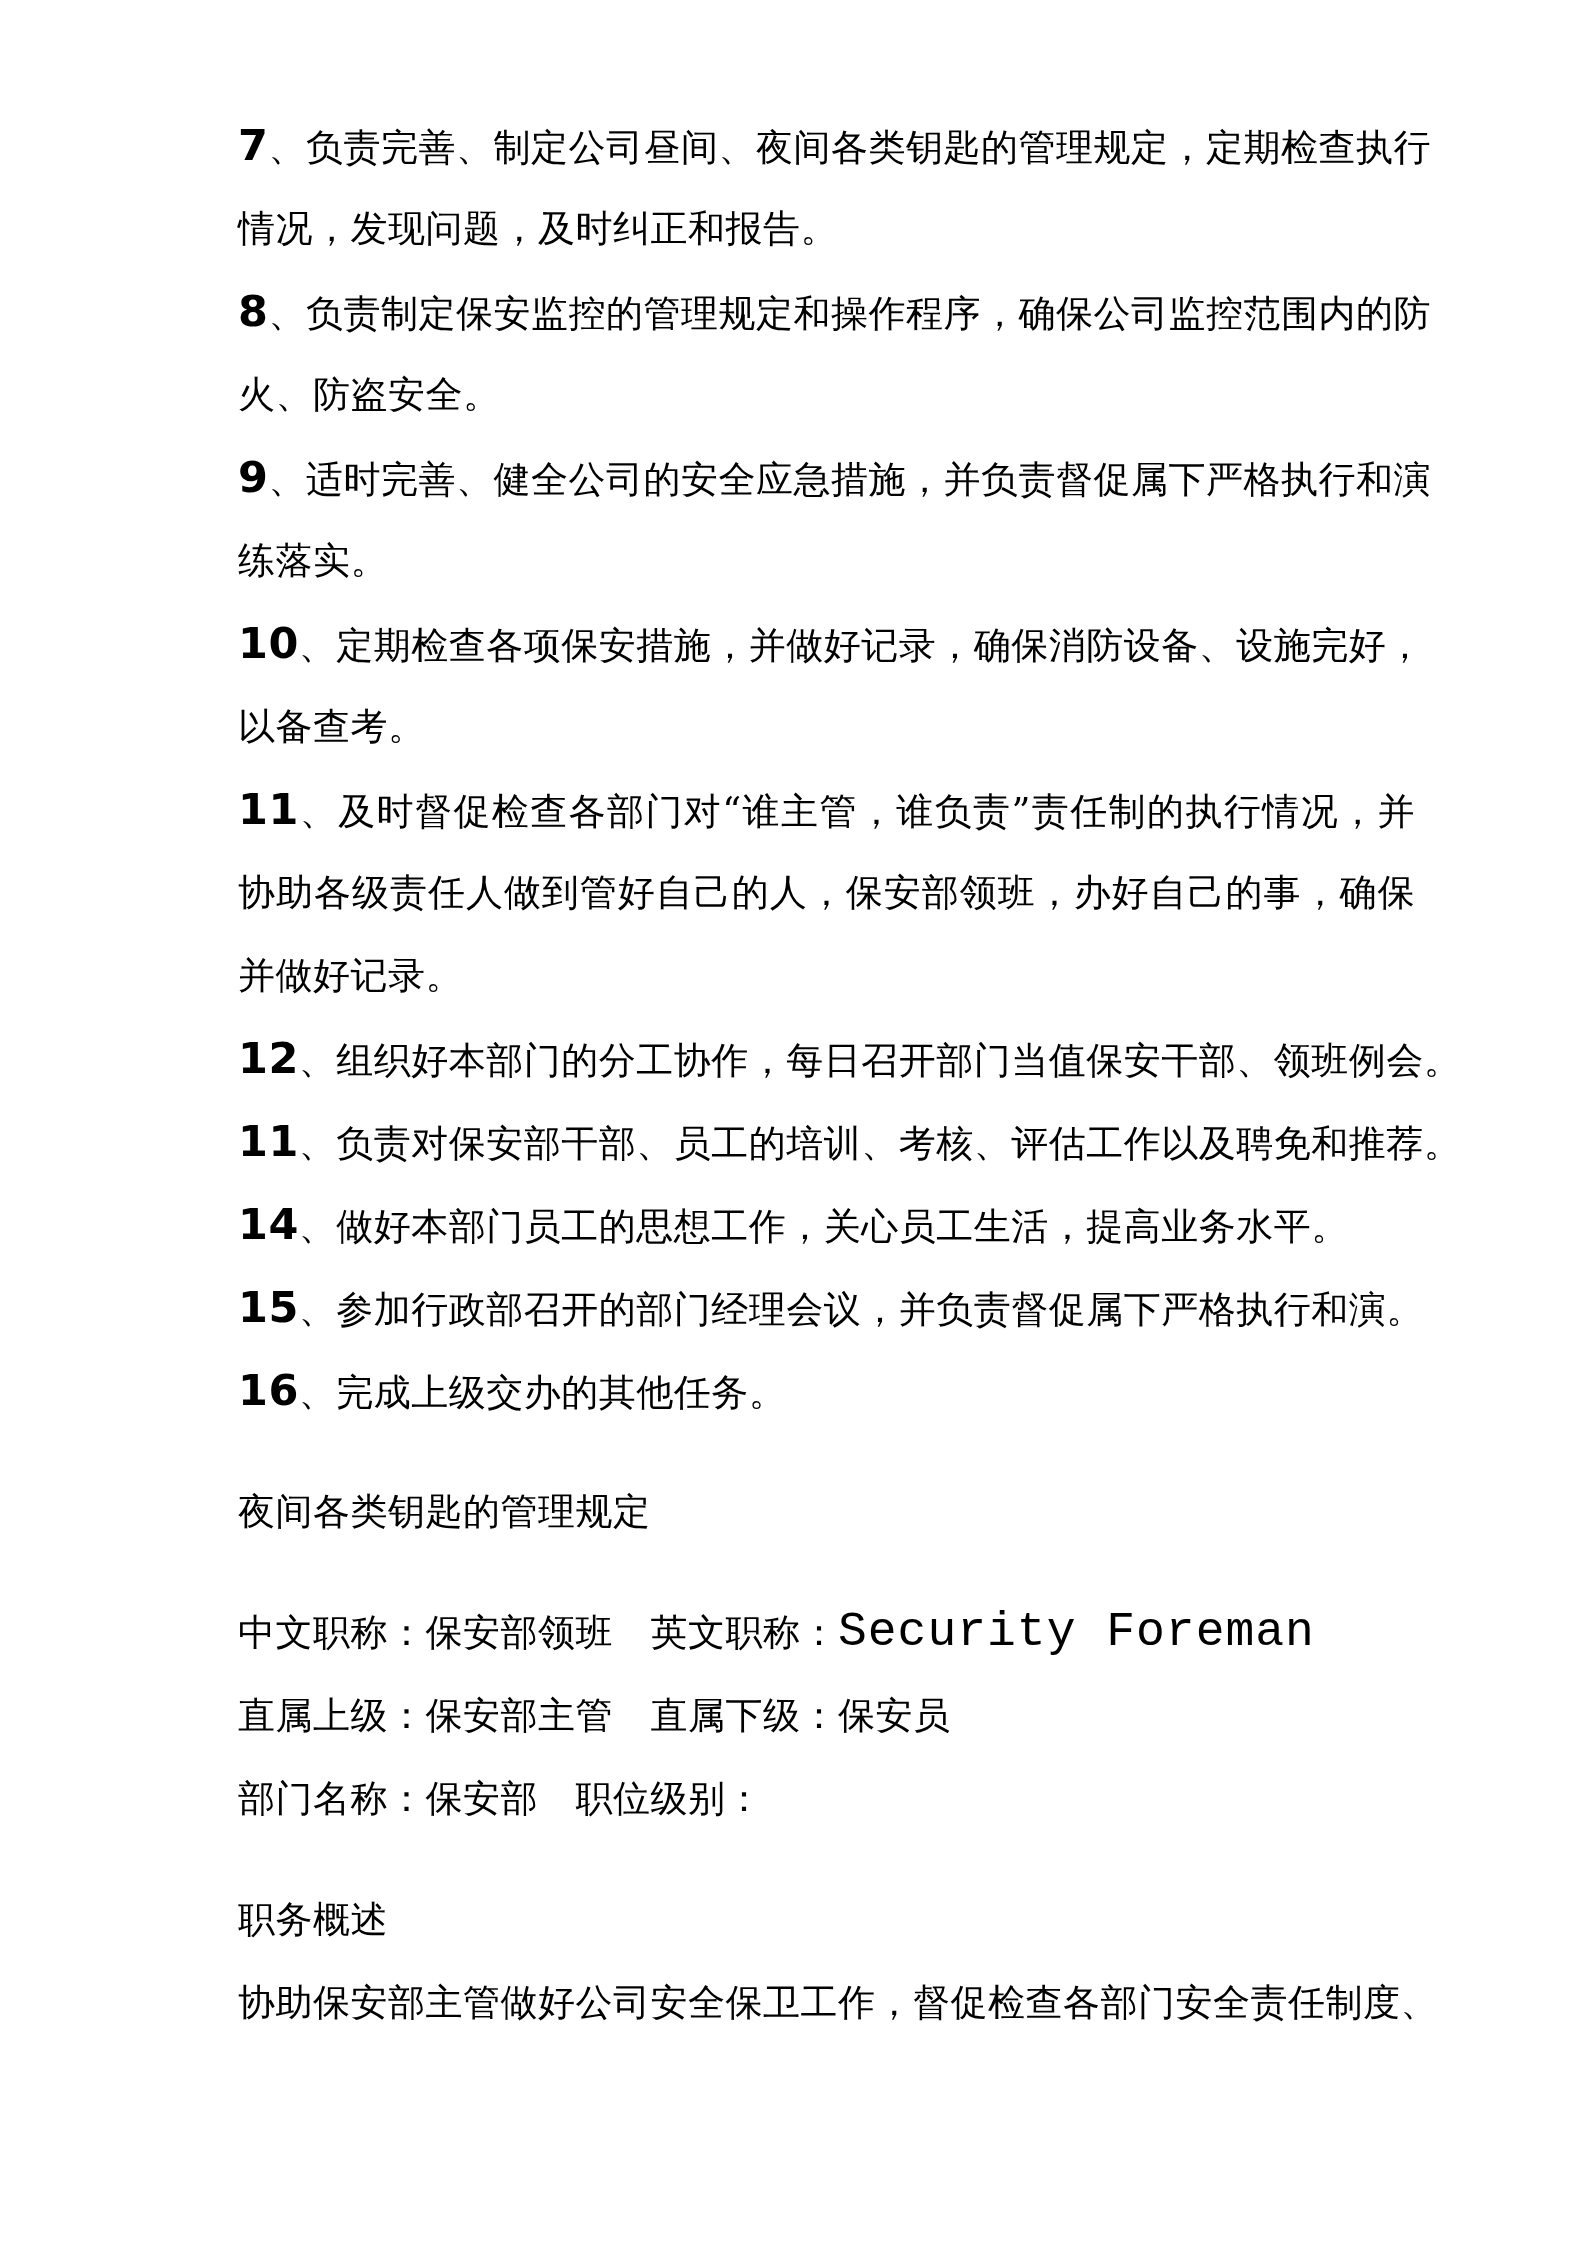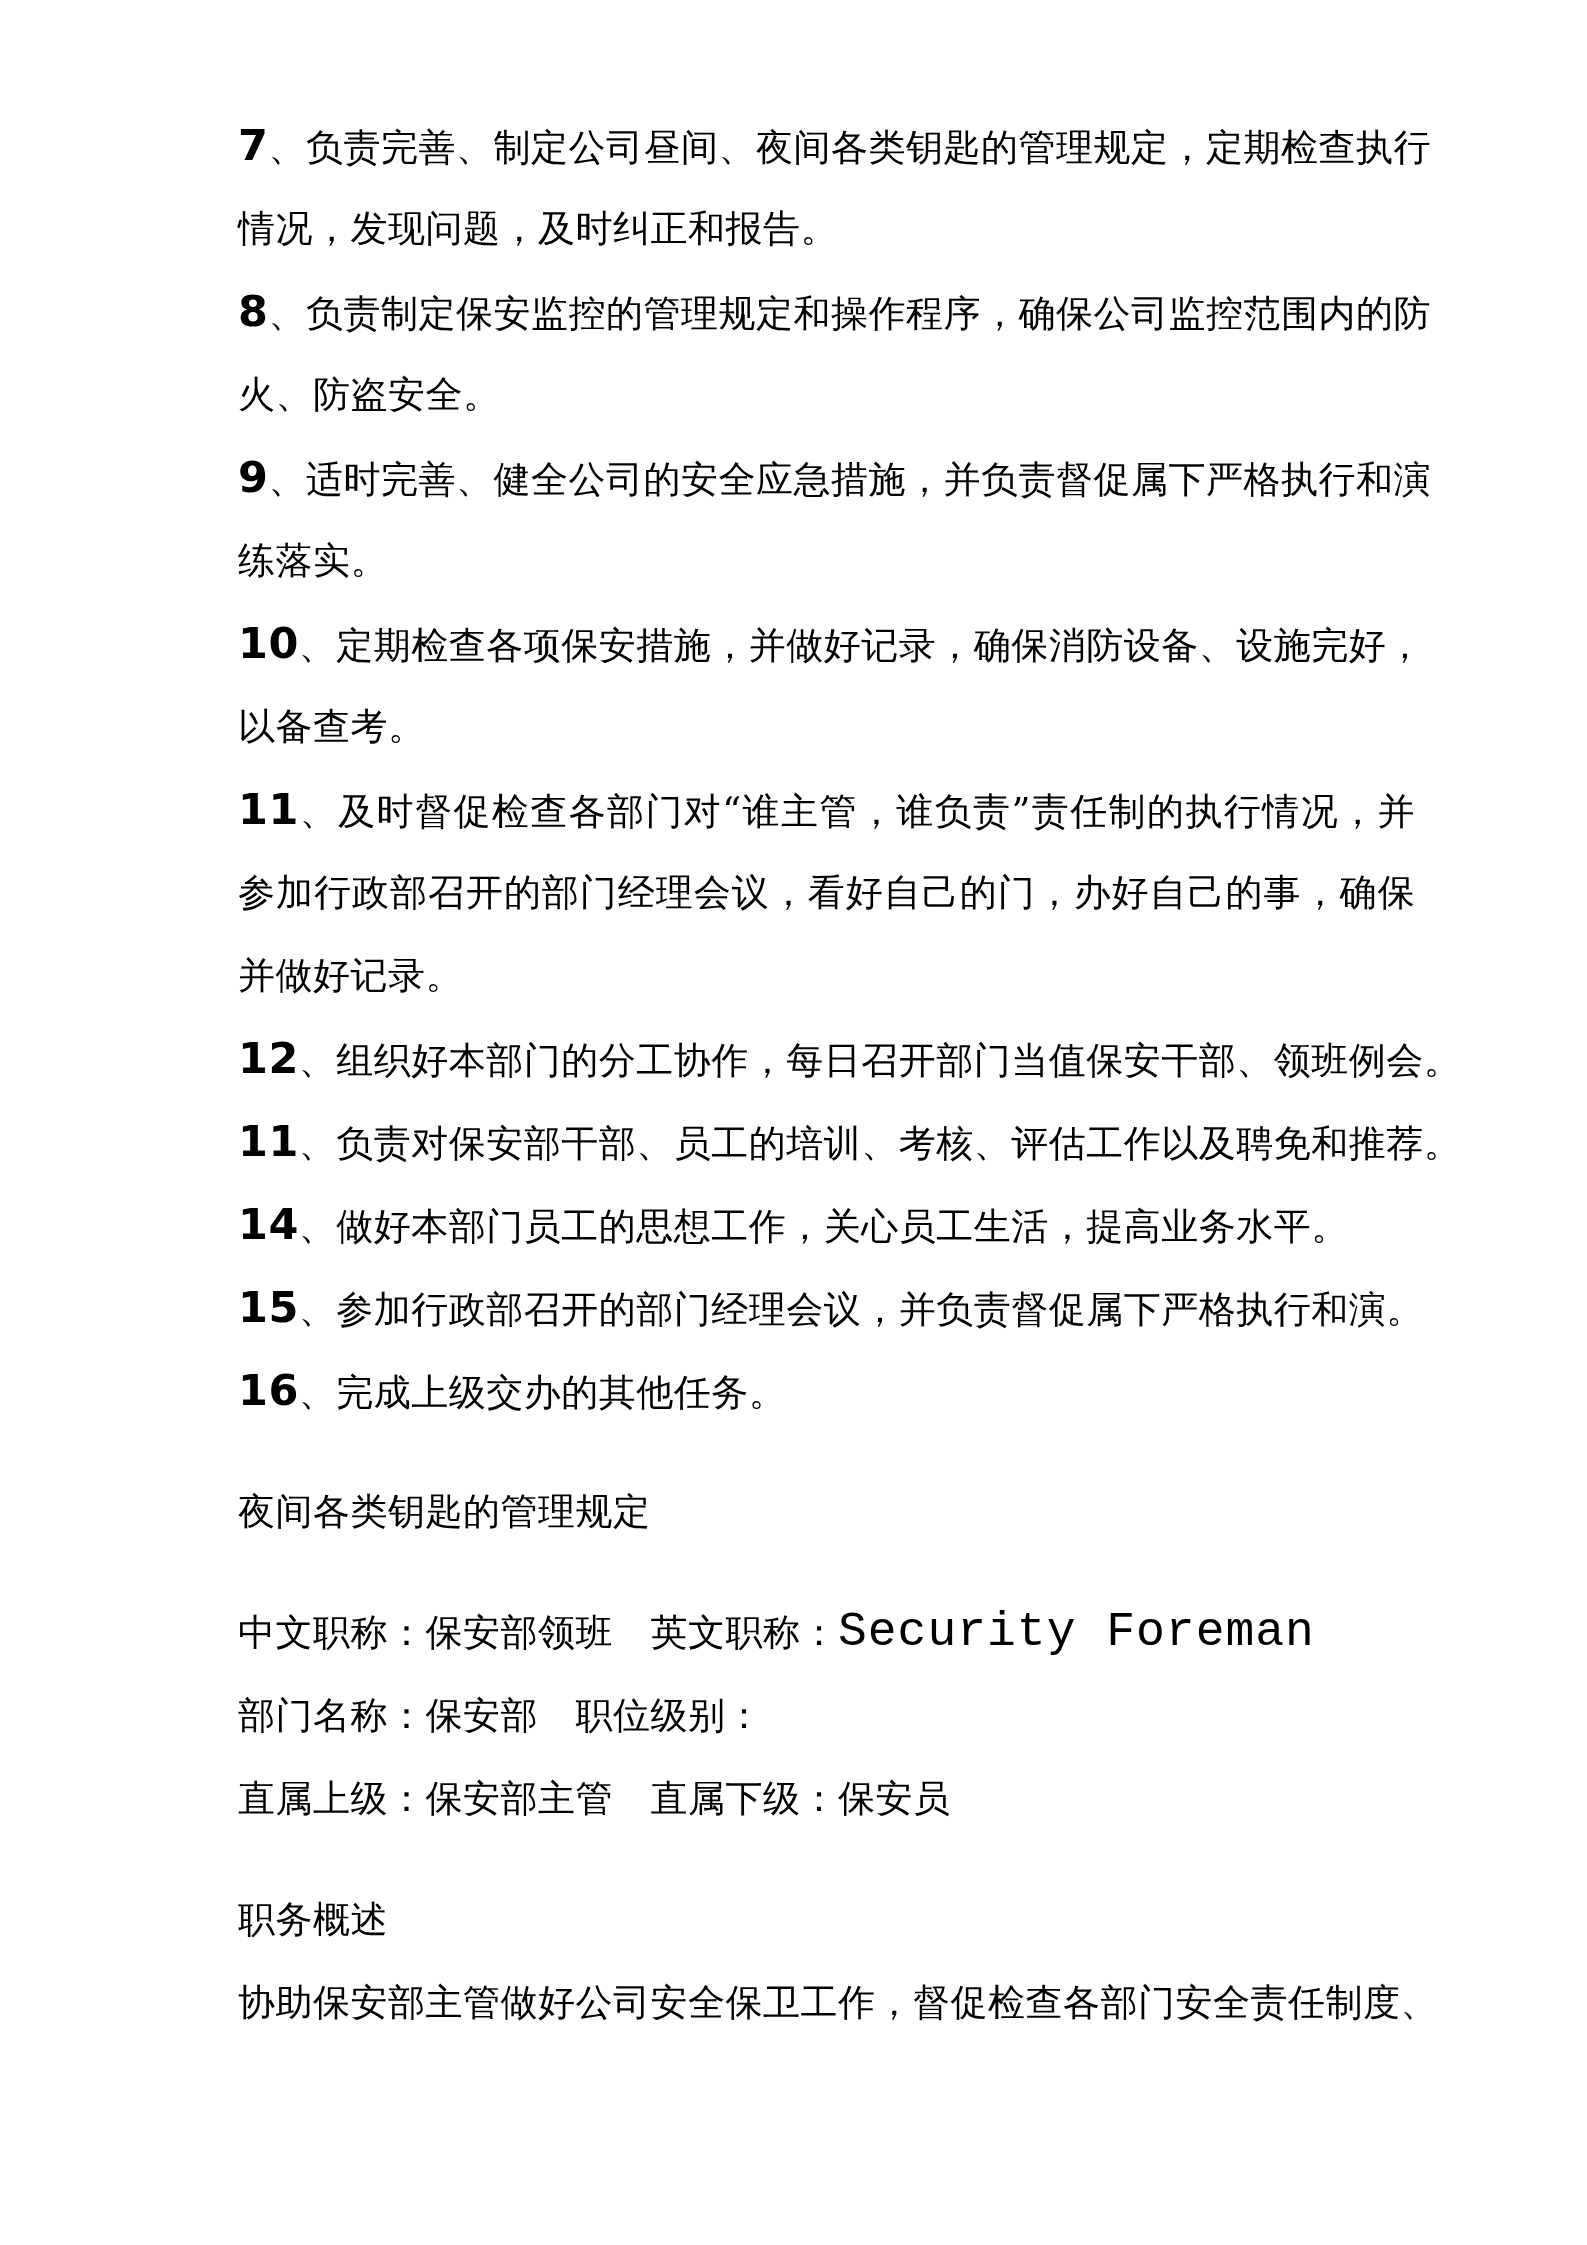--- a/index.html
+++ b/index.html
@@ -64,39 +64,39 @@
   <div class="line justify"><span class="num">9</span><span>、适时完善、健全公司的安全应急措施，并负责督促属下严格执行和演</span></div>
 
   <div class="line"><span>练落实。</span></div>
 
   <div class="line justify"><span class="num">10</span><span>、定期检查各项保安措施，并做好记录，确保消防设备、设施完好，</span></div>
 
   <div class="line"><span>以备查考。</span></div>
 
   <div class="line justify"><span class="num">11</span><span>、及时督促检查各部门对“谁主管，谁负责”责任制的执行情况，并</span></div>
 
-  <div class="line justify"><span>参加行政部召开的部门经理会议，看好自己的门，办好自己的事，确保</span></div>
+  <div class="line justify"><span>协助各级责任人做到管好自己的人，保安部领班，办好自己的事，确保</span></div>
 
   <div class="line"><span>并做好记录。</span></div>
 
   <div class="line justify"><span class="num">12</span><span>、组织好本部门的分工协作，每日召开部门当值保安干部、领班例会。</span></div>
 
   <div class="line justify"><span class="num">11</span><span>、负责对保安部干部、员工的培训、考核、评估工作以及聘免和推荐。</span></div>
 
   <div class="line"><span class="num">14</span><span>、做好本部门员工的思想工作，关心员工生活，提高业务水平。</span></div>
 
   <div class="line justify"><span class="num">15</span><span>、参加行政部召开的部门经理会议，并负责督促属下严格执行和演。</span></div>
 
   <div class="line"><span class="num">16</span><span>、完成上级交办的其他任务。</span></div>
 
   <div class="line gap"><span>夜间各类钥匙的管理规定</span></div>
 
   <div class="line gap"><span>中文职称：保安部领班　英文职称：</span><span class="en">Security Foreman</span></div>
 
+  <div class="line"><span>直属上级：保安部主管　直属下级：保安员</span></div>
+
   <div class="line"><span>部门名称：保安部　职位级别：</span></div>
-
-  <div class="line"><span>直属上级：保安部主管　直属下级：保安员</span></div>
 
   <div class="line gap"><span>职务概述</span></div>
 
   <div class="line justify"><span>协助保安部主管做好公司安全保卫工作，督促检查各部门安全责任制度、</span></div>
 
 </div>
 
 </body></html>

